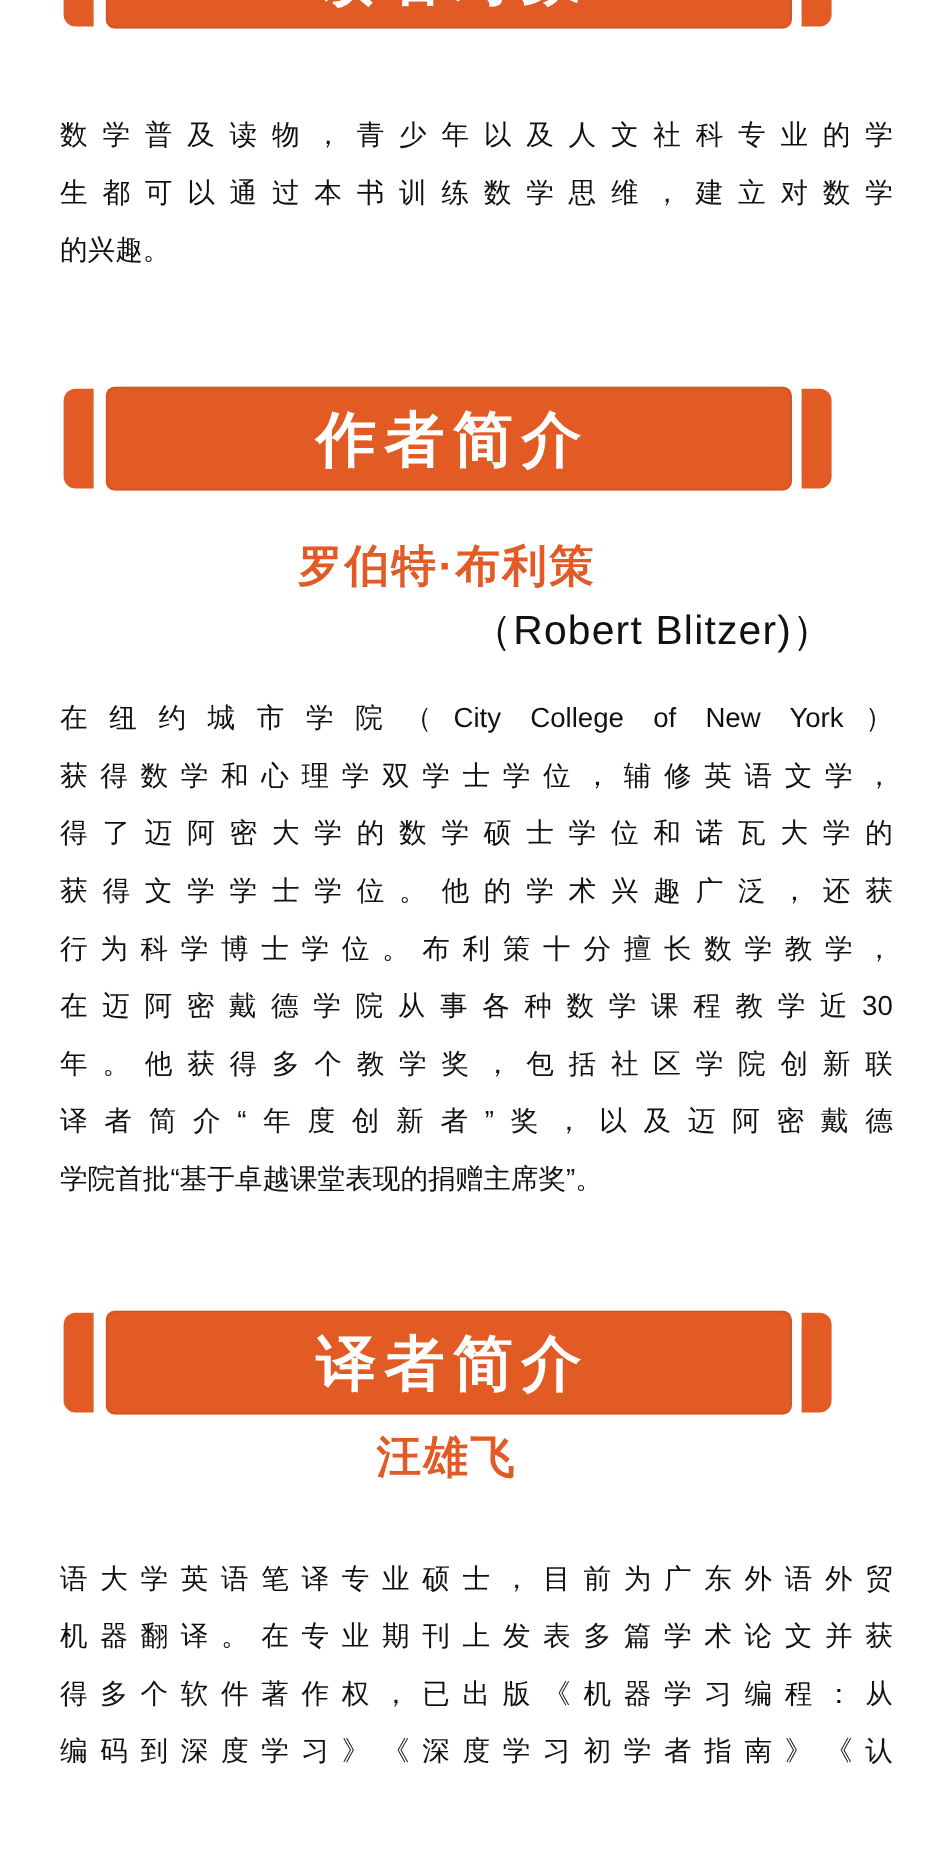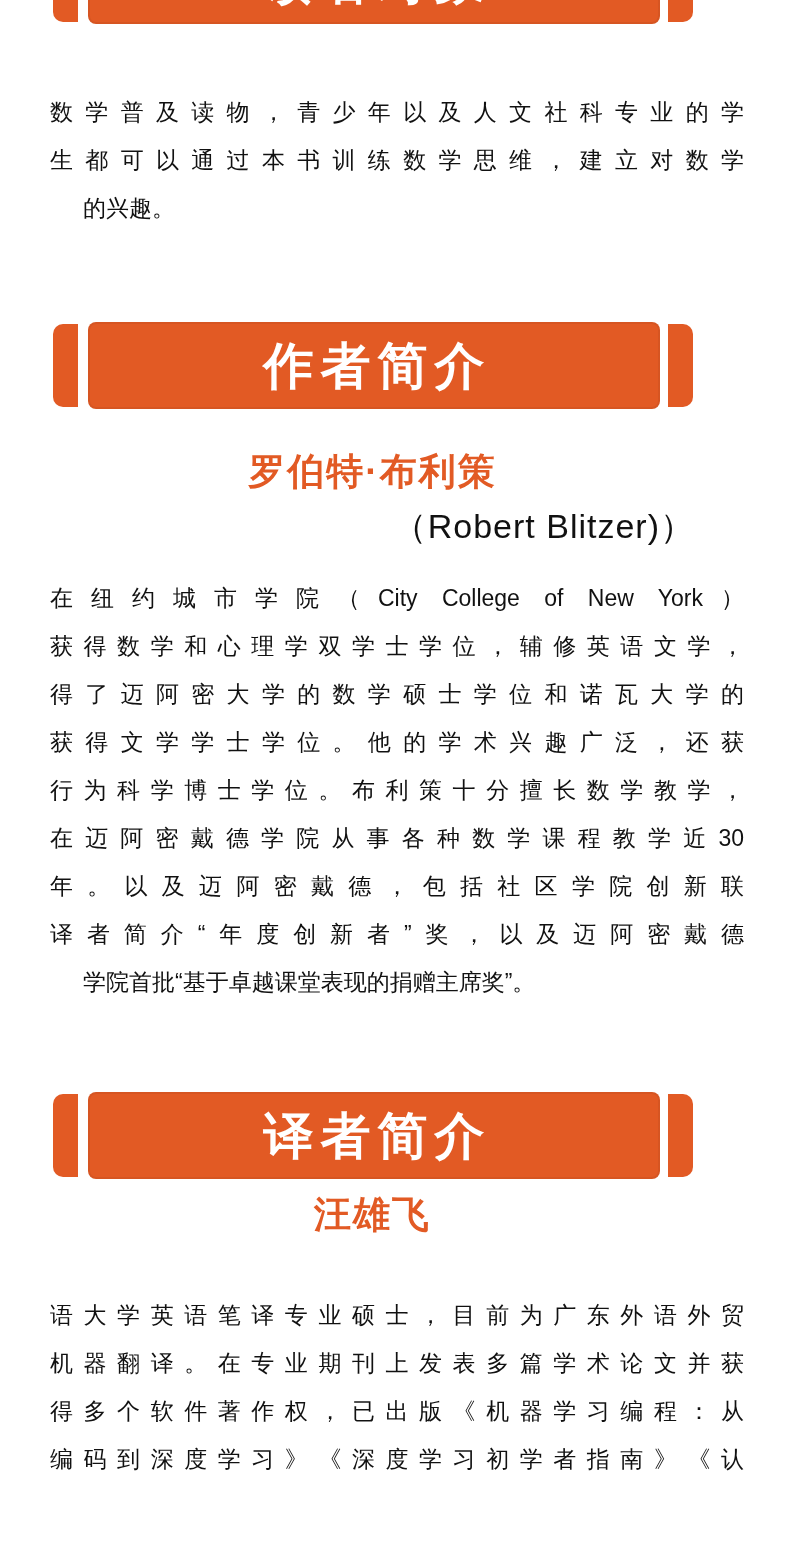--- a/index.html
+++ b/index.html
@@ -29,21 +29,21 @@
     letter-spacing:7px;text-indent:7px;line-height:1;
   }
   
   .para{position:absolute;left:50px;width:694px;}
   .para .line{
     height:48px;line-height:48px;
     font-size:23px;color:#111111;
     text-align:justify;text-align-last:justify;
     white-space:nowrap;overflow:visible;
   }
-  .para .line.end{text-align-last:left;margin-left:33px;}
+  .para .line.end{text-align-last:left;}
   
   .centered{position:absolute;left:50px;width:645px;text-align:center;}
   .person-name{
     font-size:37px;font-weight:bold;color:var(--accent);
     letter-spacing:2px;line-height:48px;height:48px;
   }
   .person-name-en{
     font-size:34px;font-weight:normal;color:#111111;
     letter-spacing:1px;line-height:48px;height:48px;text-align:right;
   }
@@ -79,21 +79,21 @@
 
   <div class="centered person-name-en" style="top:502px;">（Robert Blitzer)）</div>
 
   <div class="para" style="top:574px;">
       <div class="line">在纽约城市学院（City College of New York）</div>
       <div class="line">获得数学和心理学双学士学位，辅修英语文学，</div>
       <div class="line">得了迈阿密大学的数学硕士学位和诺瓦大学的</div>
       <div class="line">获得文学学士学位。他的学术兴趣广泛，还获</div>
       <div class="line">行为科学博士学位。布利策十分擅长数学教学，</div>
       <div class="line">在迈阿密戴德学院从事各种数学课程教学近30</div>
-      <div class="line">年。以及迈阿密戴德，包括社区学院创新联</div>
+      <div class="line">年。他获得多个教学奖，包括社区学院创新联</div>
       <div class="line">译者简介“年度创新者”奖，以及迈阿密戴德</div>
       <div class="line end">学院首批“基于卓越课堂表现的捐赠主席奖”。</div>
     </div>
 
   <div class="banner" style="top:1092px;">
     <div class="bar left"></div>
     <div class="plate">
       <span class="title">译者简介</span>
     </div>
     <div class="bar right"></div>

